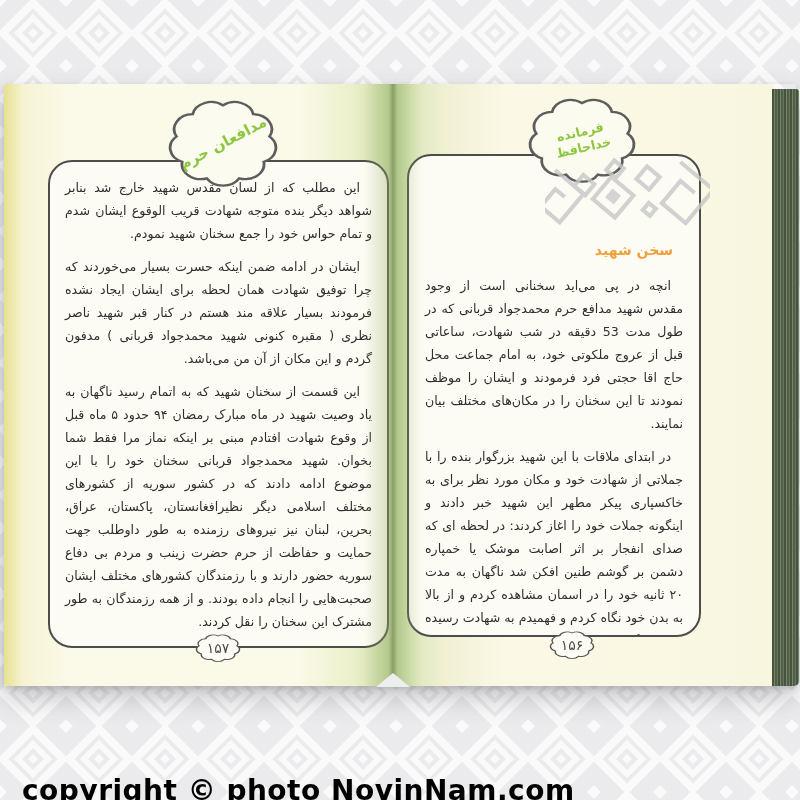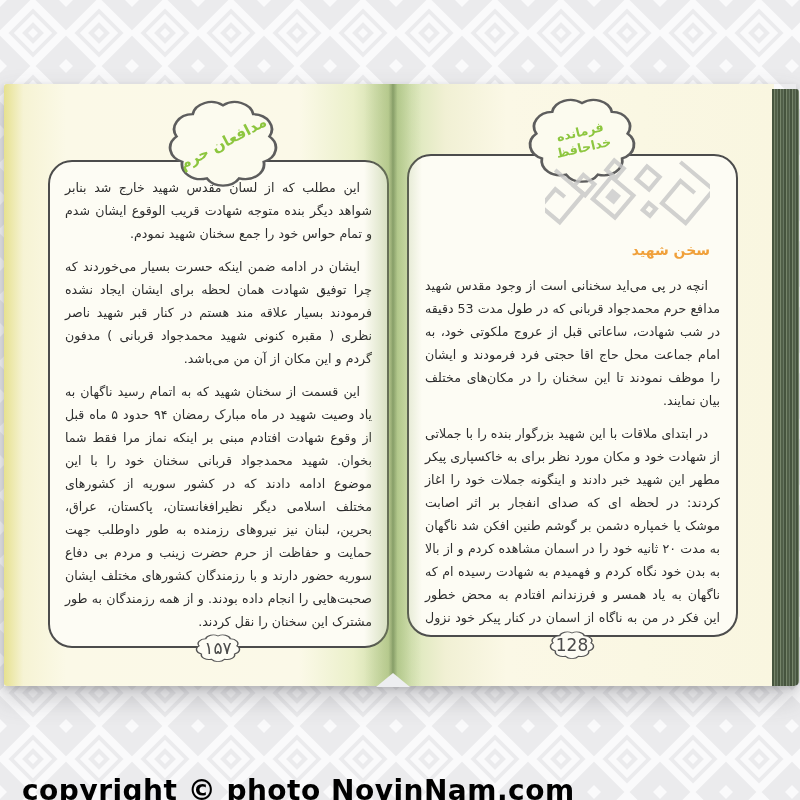--- a/index.html
+++ b/index.html
@@ -24,21 +24,21 @@
      border-radius:0 3px 5px 0;}
   .gutter{position:absolute;left:360px;top:0;width:58px;height:602px;z-index:5;pointer-events:none;
      background:linear-gradient(to right,rgba(160,185,115,0) 0%,rgba(150,175,105,.38) 42%,rgba(70,95,45,.45) 50%,rgba(150,175,105,.38) 58%,rgba(160,185,115,0) 100%);}
   .spine-notch{position:absolute;left:372px;top:589px;width:34px;height:14px;z-index:6;
      background:#edeef0;clip-path:polygon(50% 0,0 100%,100% 100%);}
 
   
   .frame{position:absolute;border:2px solid #4c4c4c;border-radius:24px;background:#fdfcf4;
          overflow:hidden;z-index:2;box-sizing:border-box;}
   .frame-left{left:44px;top:76px;width:341px;height:488px;padding:14px 15px 6px 15px;}
-  .frame-right{left:403px;top:70px;width:331px;height:483px;padding:10px 16px 6px 16px;}
+  .frame-right{left:403px;top:70px;width:294px;height:483px;padding:10px 16px 6px 16px;}
 
   .fa-text{direction:rtl;text-align:justify;color:#2e2e2e;
            font-size:12.6px;line-height:23px;}
   .fa-text p{margin:0 0 10px 0;text-indent:12px;}
   .section-heading{direction:rtl;text-align:right;font-weight:bold;font-size:14px;
            margin:76px 10px 16px 0;}
 
   
   .medallion{position:absolute;z-index:3;}
   .medallion svg{display:block;}
@@ -48,21 +48,21 @@
      display:flex;flex-direction:column;align-items:center;justify-content:center;
      font-weight:bold;direction:rtl;text-align:center;}
   .med-left .med-label{transform:rotate(-28deg);font-size:15px;line-height:17px;}
   .med-right .med-label{transform:rotate(-13deg);font-size:12.5px;line-height:16px;}
 
   
   .pagenum-badge{position:absolute;width:48px;height:30px;z-index:4;}
   .pagenum-badge svg{display:block;}
   .pagenum{position:absolute;left:0;top:0;width:100%;height:100%;
      display:flex;align-items:center;justify-content:center;
-     font-size:17px;color:#4a4a4a;direction:rtl;}
+     font-size:14px;color:#4a4a4a;direction:rtl;}
   .badge-left{left:190px;top:549px;}
   .badge-right{left:544px;top:546px;}
 
   
   .logo-watermark{position:absolute;left:541px;top:51px;width:165px;height:135px;
      z-index:4;opacity:.8;pointer-events:none;}
   .copyright{position:absolute;left:22px;top:774px;z-index:7;
      font-size:28px;color:#000000;letter-spacing:.5px;font-weight:bold;}
 </style>
 </head>
@@ -142,21 +142,21 @@
       </svg>
       <div class="pagenum">۱۵۷</div>
     </div>
 
     <div class="pagenum-badge badge-right">
       <svg width="48" height="30" viewBox="0 0 100 100" preserveAspectRatio="none">
         <path d="M50,10 A16,16 0 0 1 75.7,19.4 A16,16 0 0 1 89.4,43.1 A16,16 0 0 1 84.6,70
                  A16,16 0 0 1 63.7,87.6 A16,16 0 0 1 36.3,87.6 A16,16 0 0 1 15.4,70
                  A16,16 0 0 1 10.6,43.1 A16,16 0 0 1 24.3,19.4 A16,16 0 0 1 50,10 Z" fill="#fdfcf4" stroke="#555" stroke-width="3"></path>
       </svg>
-      <div class="pagenum">128</div>
+      <div class="pagenum">۱۵۶</div>
     </div>
 
     <svg class="logo-watermark" viewBox="0 0 160 130" aria-hidden="true">
       <g transform="rotate(40 80 65)" fill="none" stroke="#c7c7c7" stroke-width="4">
         <path d="M94,2 h42 v42 h-30 v-28 h18"></path>
         <rect x="72" y="26" width="16" height="16"></rect>
         <rect x="96" y="52" width="9" height="9"></rect>
         <path d="M52,56 h28 v28 h-28 z"></path>
         <rect x="60" y="64" width="11" height="11" fill="#cbcbcb" stroke="none"></rect>
         <rect x="44" y="42" width="12" height="12"></rect>

